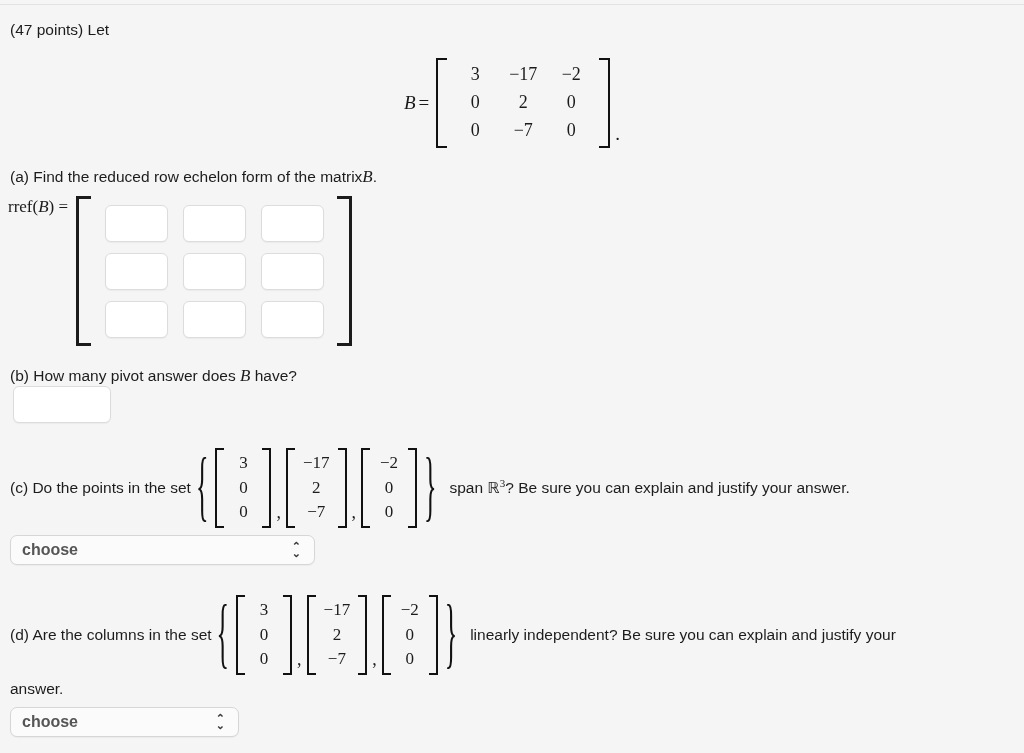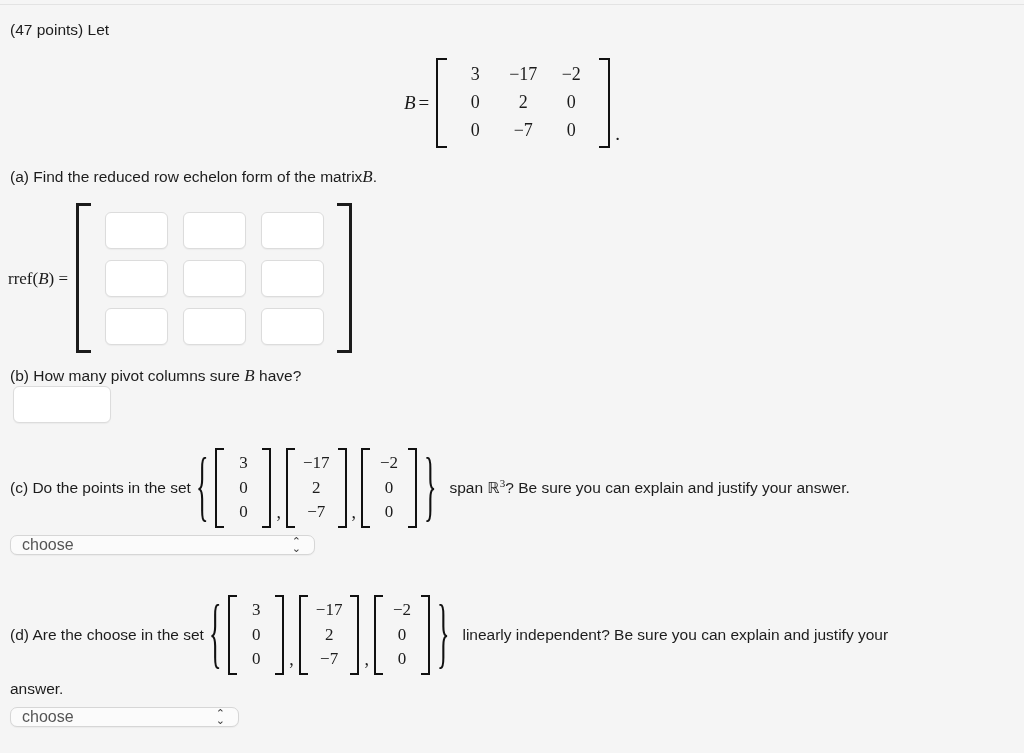--- a/index.html
+++ b/index.html
@@ -108,23 +108,22 @@
     padding-bottom: 3px;
   }
 
   
   #part-a-text {
     position: absolute;
     left: 10px; top: 166px;
   }
   #rref-row {
     position: absolute;
-    left: 8px; top: 203px;
+    left: 8px; top: 196px;
     display: flex;
-    align-items: center;
   }
   #rref-label {
     font-family: "Liberation Serif", serif;
     font-size: 18px;
     margin-right: 8px;
     white-space: nowrap;
   }
   .big-brk {
     width: 12px;
     align-self: stretch;
@@ -215,30 +214,31 @@
   #set-row-d { left: 10px; top: 595px; }
 
   #answer-wrap {
     position: absolute;
     left: 10px; top: 679px;
   }
 
   
   .dropdown {
     position: absolute;
-    height: 20px;
+    height: 30px;
     background: #fbfbfb;
     border: 1px solid #d6d6d6;
     border-radius: 7px;
     box-sizing: border-box;
     display: flex;
     align-items: center;
     justify-content: space-between;
     padding: 0 9px 0 11px;
     box-shadow: 0 1px 1px rgba(0,0,0,0.04);
+    font-weight: bold;
   }
   .dropdown .dd-label {
     font-size: 16px;
     color: #555;
   }
   .dd-chevrons {
     display: flex;
     flex-direction: column;
     align-items: center;
     justify-content: center;
@@ -295,21 +295,21 @@
     <input class="cell-input" type="text" value="" style="">
     <input class="cell-input" type="text" value="" style="">
     <input class="cell-input" type="text" value="" style="">
     <input class="cell-input" type="text" value="" style="">
     <input class="cell-input" type="text" value="" style="">
   </div>
   <span class="big-brk big-brk-r"></span>
 </div>
 
 <div id="part-b-text" class="prose">
-  <span>(b) How many pivot columns sure</span>
+  <span>(b) How many pivot answer does</span>
   <span class="mathvar">B</span>
   <span>have?</span>
 </div>
 <input id="pivot-input" type="text" value="" style="">
 
 <div id="set-row-c" class="set-row prose">
   <span>(c) Do the points in the set</span>
   <span class="brace">{</span>
 
   <span class="vec">
@@ -350,21 +350,21 @@
 
 <div id="dropdown-c" class="dropdown">
   <span class="dd-label">choose</span>
   <span class="dd-chevrons">
     <span>⌃</span>
     <span>⌄</span>
   </span>
 </div>
 
 <div id="set-row-d" class="set-row prose">
-  <span>(d) Are the choose in the set</span>
+  <span>(d) Are the columns in the set</span>
   <span class="brace">{</span>
 
   <span class="vec">
     <span class="brk brk-l"></span>
     <span class="mgrid">
       <div>3</div>
       <div>0</div>
       <div>0</div>
     </span>
     <span class="brk brk-r"></span>

